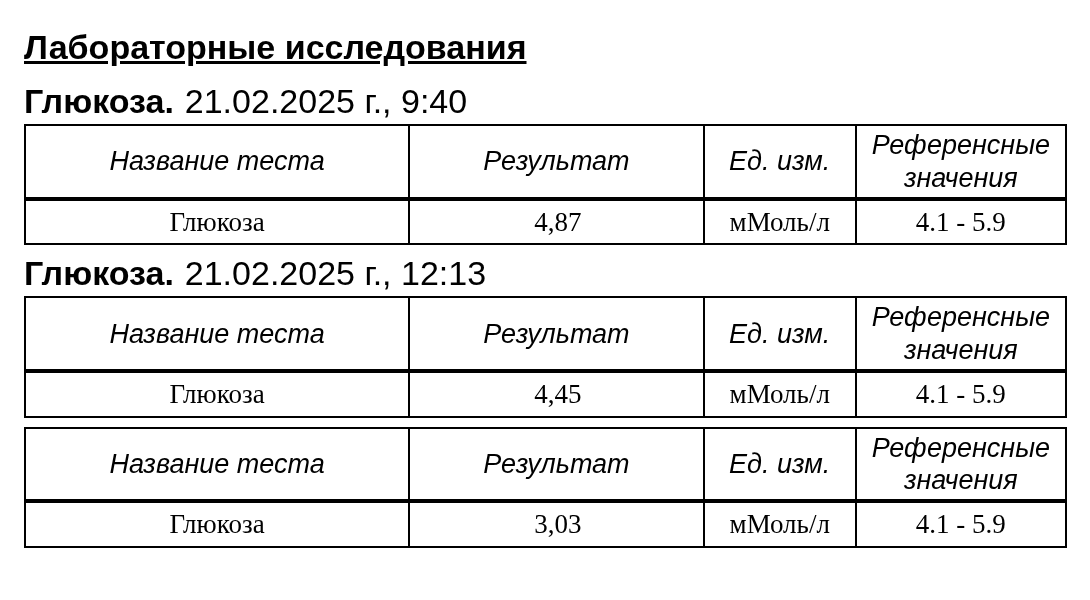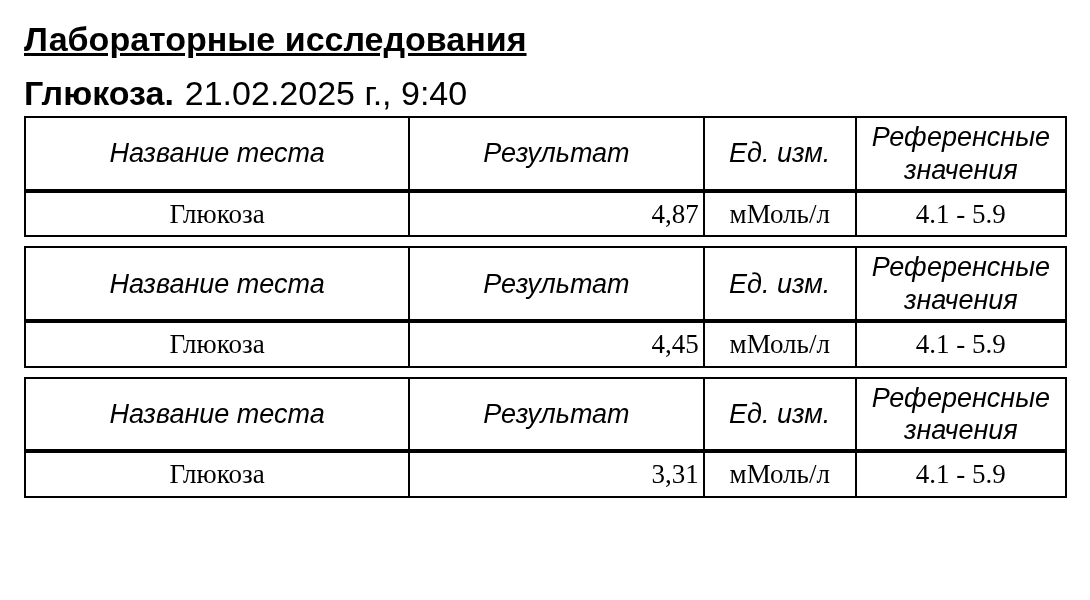--- a/index.html
+++ b/index.html
@@ -10,21 +10,21 @@
     overflow: hidden;
     padding: 20px 23px 0 24px;
     font-family: "Liberation Sans", sans-serif;
     color: #000000;
   }
   .page-title {
     font-size: 34px;
     font-weight: bold;
     text-decoration: underline;
     line-height: 1.15;
-    margin: 0 0 15px 0;
+    margin: 8px 0 15px 0;
   }
   .section-heading {
     font-size: 34px;
     line-height: 1.12;
     margin: 0 0 4px 0;
     white-space: nowrap;
   }
   .section + .section { margin-top: 9px; }
   .analyte-name { font-weight: bold; }
   .section-datetime { font-weight: normal; margin-left: 0.32em; }
@@ -48,21 +48,21 @@
     padding: 3px 4px;
     border-bottom: 4px solid #000000;
   }
   .lab-table td {
     text-align: center;
     padding: 5px 4px;
     height: 44px;
     font-family: Liberation Serif, serif;
   }
   .lab-table td.result-cell {
-    text-align: right;
+    text-align: center;
     padding-left: 7px;
   }
   col.c-test { width: 36.9%; }
   col.c-result { width: 28.3%; }
   col.c-unit { width: 14.6%; }
   col.c-ref { width: 20.2%; }
 </style>
 </head>
 <body>
 
@@ -92,20 +92,23 @@
         <td>Глюкоза</td>
         <td class="result-cell">4,87</td>
         <td>мМоль/л</td>
         <td>4.1 - 5.9</td>
       </tr>
     </tbody>
   </table>
 </div>
 
 <div class="section">
+  <div class="section-heading">
+    <span class="analyte-name">Глюкоза.</span><span class="section-datetime">21.02.2025 г., 12:13</span>
+  </div>
   <table class="lab-table">
     <colgroup>
         <col class="c-test">
         <col class="c-result">
         <col class="c-unit">
         <col class="c-ref">
       </colgroup>
     <thead>
       <tr>
         <th>Название теста</th>
@@ -137,19 +140,19 @@
       <tr>
         <th>Название теста</th>
         <th>Результат</th>
         <th>Ед. изм.</th>
         <th>Референсные значения</th>
       </tr>
     </thead>
     <tbody>
       <tr>
         <td>Глюкоза</td>
-        <td class="result-cell">3,31</td>
+        <td class="result-cell">3,03</td>
         <td>мМоль/л</td>
         <td>4.1 - 5.9</td>
       </tr>
     </tbody>
   </table>
 </div>
 
 </body></html>

